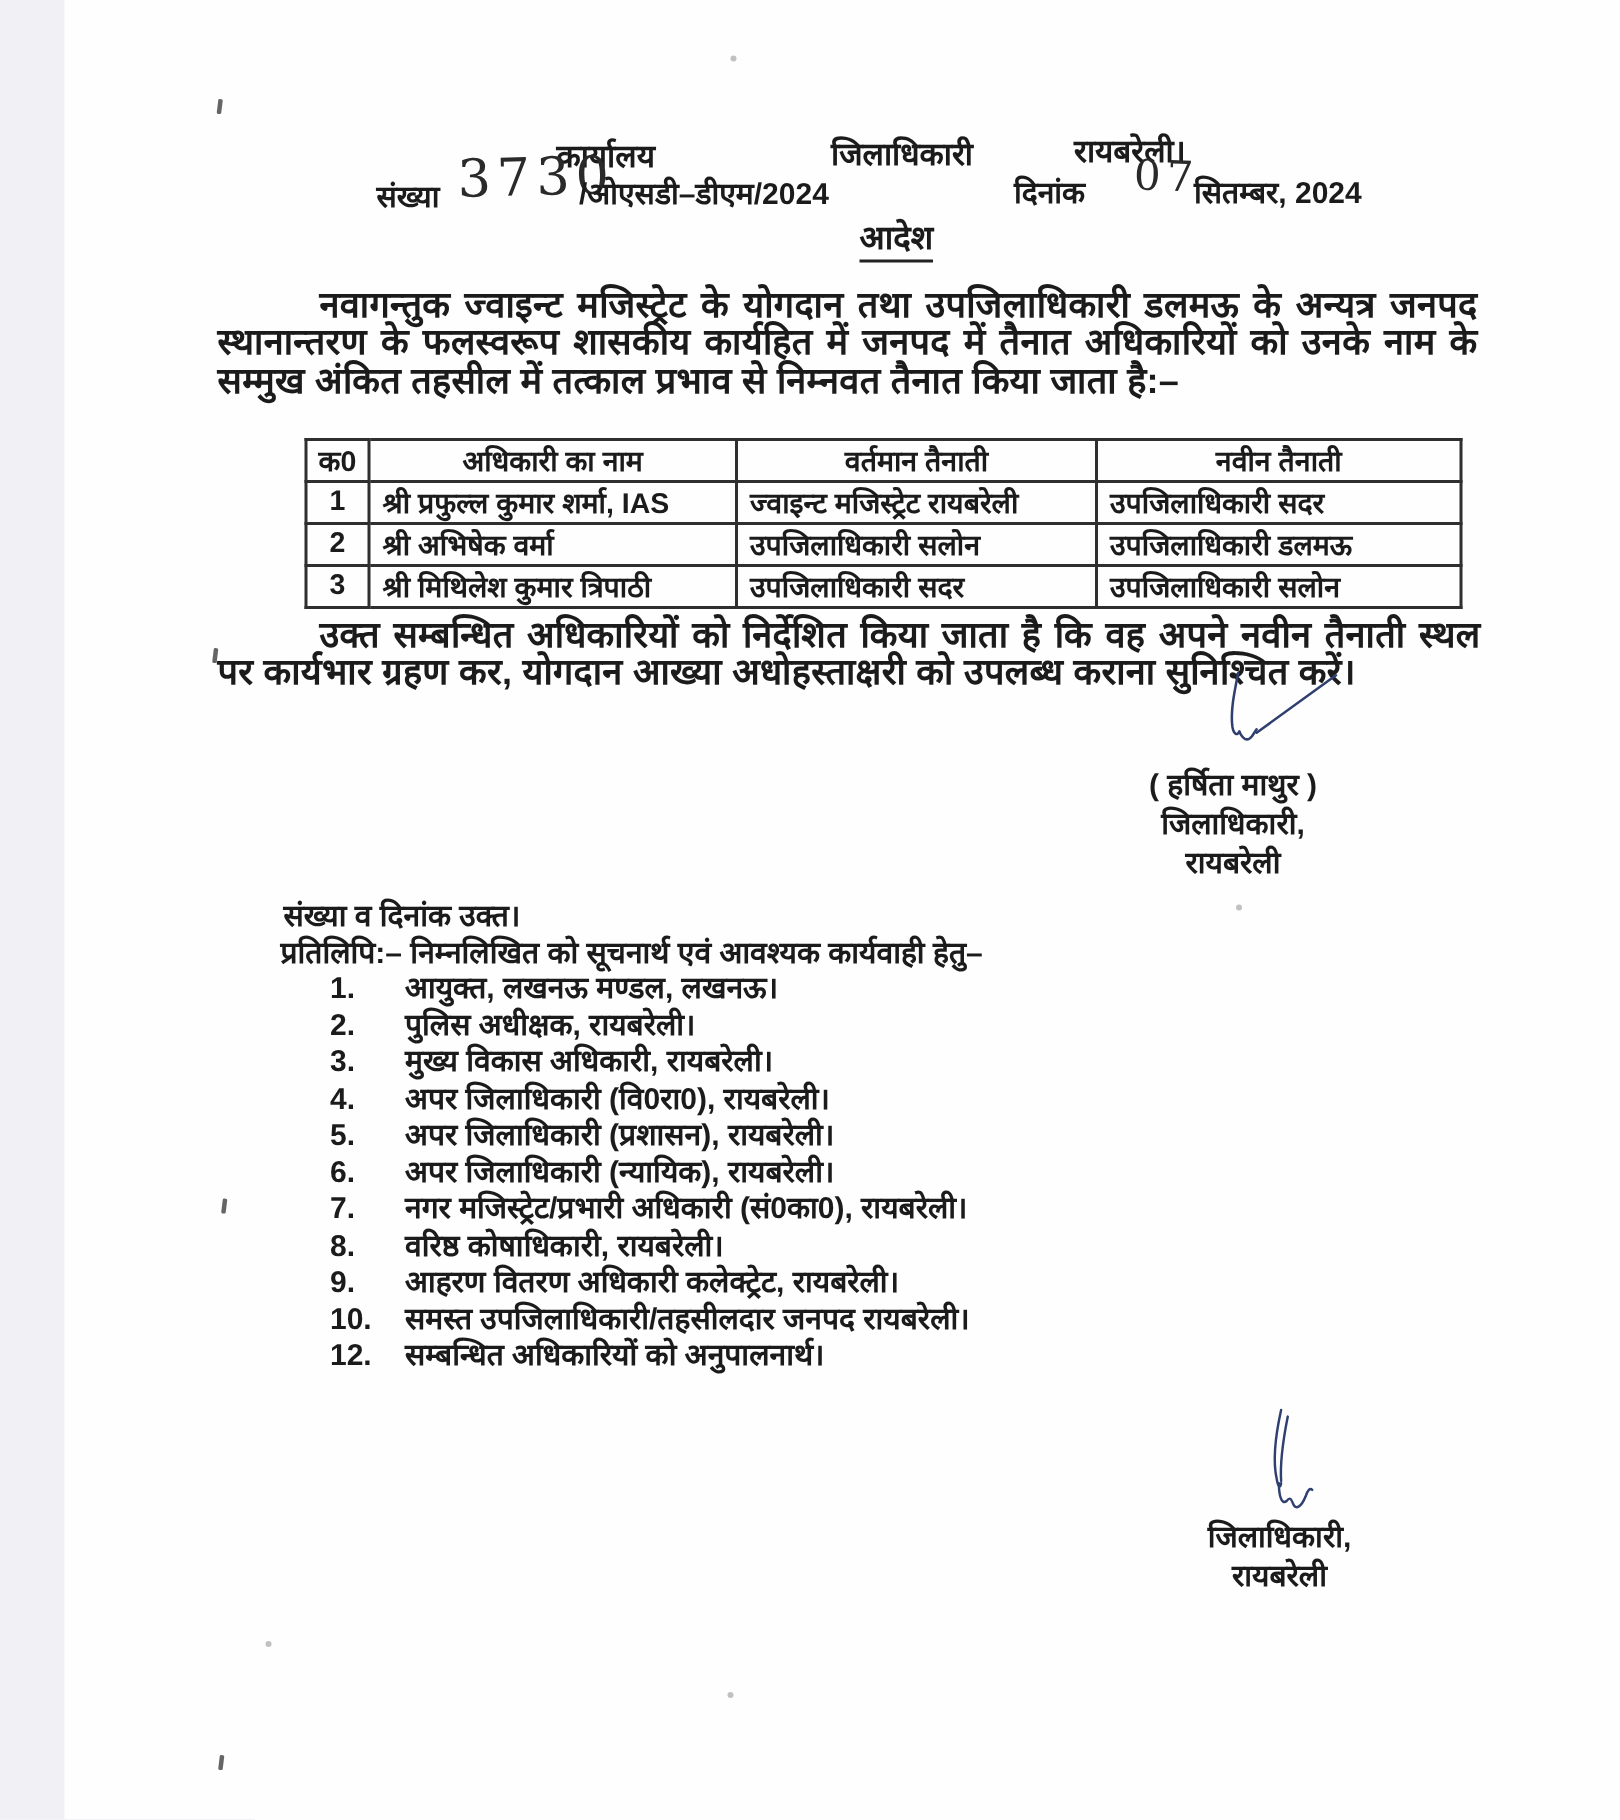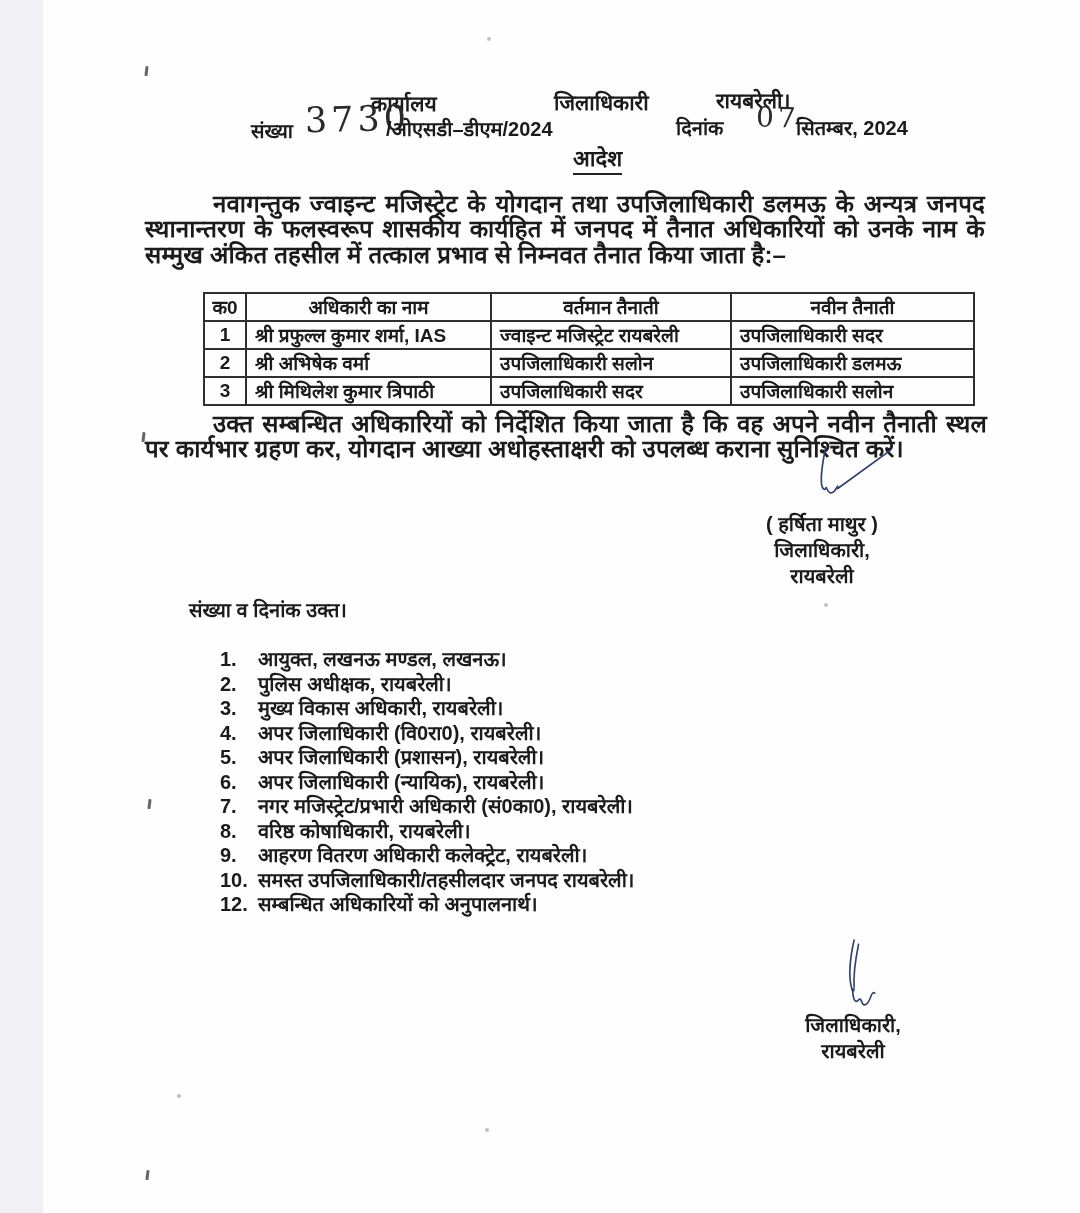--- a/index.html
+++ b/index.html
@@ -32,21 +32,21 @@
   table.post th,table.post td{
     border:2px solid #2f2f2f;height:23px;padding:0 8px;
     overflow:hidden;white-space:nowrap;
   }
   table.post th{font-weight:700;text-align:center;padding:0 2px;}
   td.c{text-align:center;padding:0 2px;}
   .sigblock{text-align:center;font-size:20px;line-height:26px;font-weight:700;}
   .list{font-size:20px;line-height:24.55px;}
   .list-row{display:flex;}
   .list-row .num{width:44px;flex:0 0 44px;padding-left:6px;box-sizing:border-box;}
-  .list-row .txt{flex:1;white-space:nowrap;}
+  .list-row .txt{flex:1;white-space:nowrap;margin-left:12px;}
   .tick{position:absolute;width:2.5px;height:10px;background:#4a4a4a;border-radius:1px;transform:rotate(7deg);opacity:.85;}
   .dot{position:absolute;width:4px;height:4px;background:#777;border-radius:50%;opacity:.45;}
   .ink{stroke:#2e3f70;stroke-width:2.2;fill:none;stroke-linecap:round;stroke-linejoin:round;}
 </style>
 </head>
 <body>
 
 <div class="page">
   <div class="edge-band"></div>
 
@@ -108,20 +108,21 @@
     <path class="ink" d="M44,55 L113,5"></path>
   </svg>
 
   <div class="abs sigblock" style="left:748px;top:511px;width:148px;">
     <div>( हर्षिता माथुर )</div>
     <div>जिलाधिकारी,</div>
     <div>रायबरेली</div>
   </div>
 
   <div class="abs lbl" style="left:189px;top:596px;">संख्या व दिनांक उक्त।</div>
+  <div class="abs lbl" style="left:187px;top:621px;font-weight:600;">प्रतिलिपि:– निम्नलिखित को सूचनार्थ एवं आवश्यक कार्यवाही हेतु–</div>
 
   <div class="abs list" style="left:214px;top:647px;width:760px;">
     <div class="list-row">
         <span class="num">1.</span>
         <span class="txt">आयुक्त, लखनऊ मण्डल, लखनऊ।</span>
       </div>
     <div class="list-row">
         <span class="num">2.</span>
         <span class="txt">पुलिस अधीक्षक, रायबरेली।</span>
       </div>

